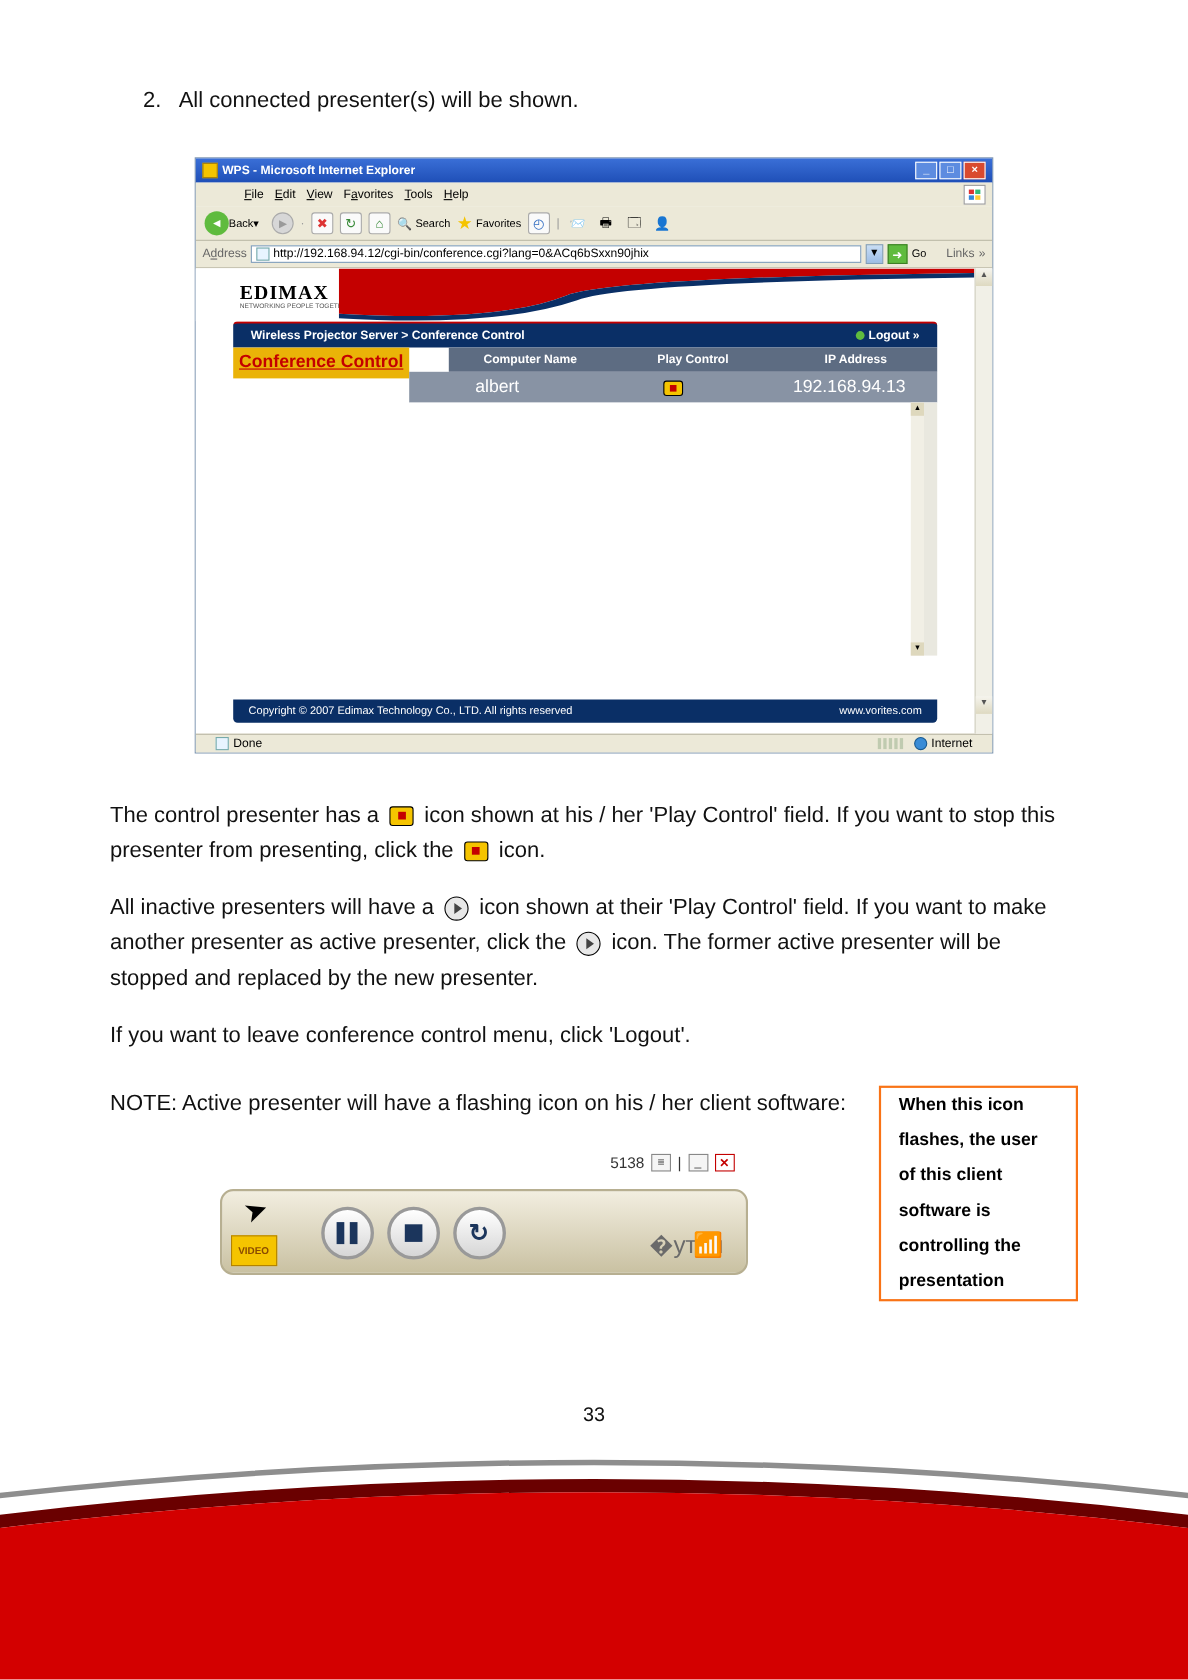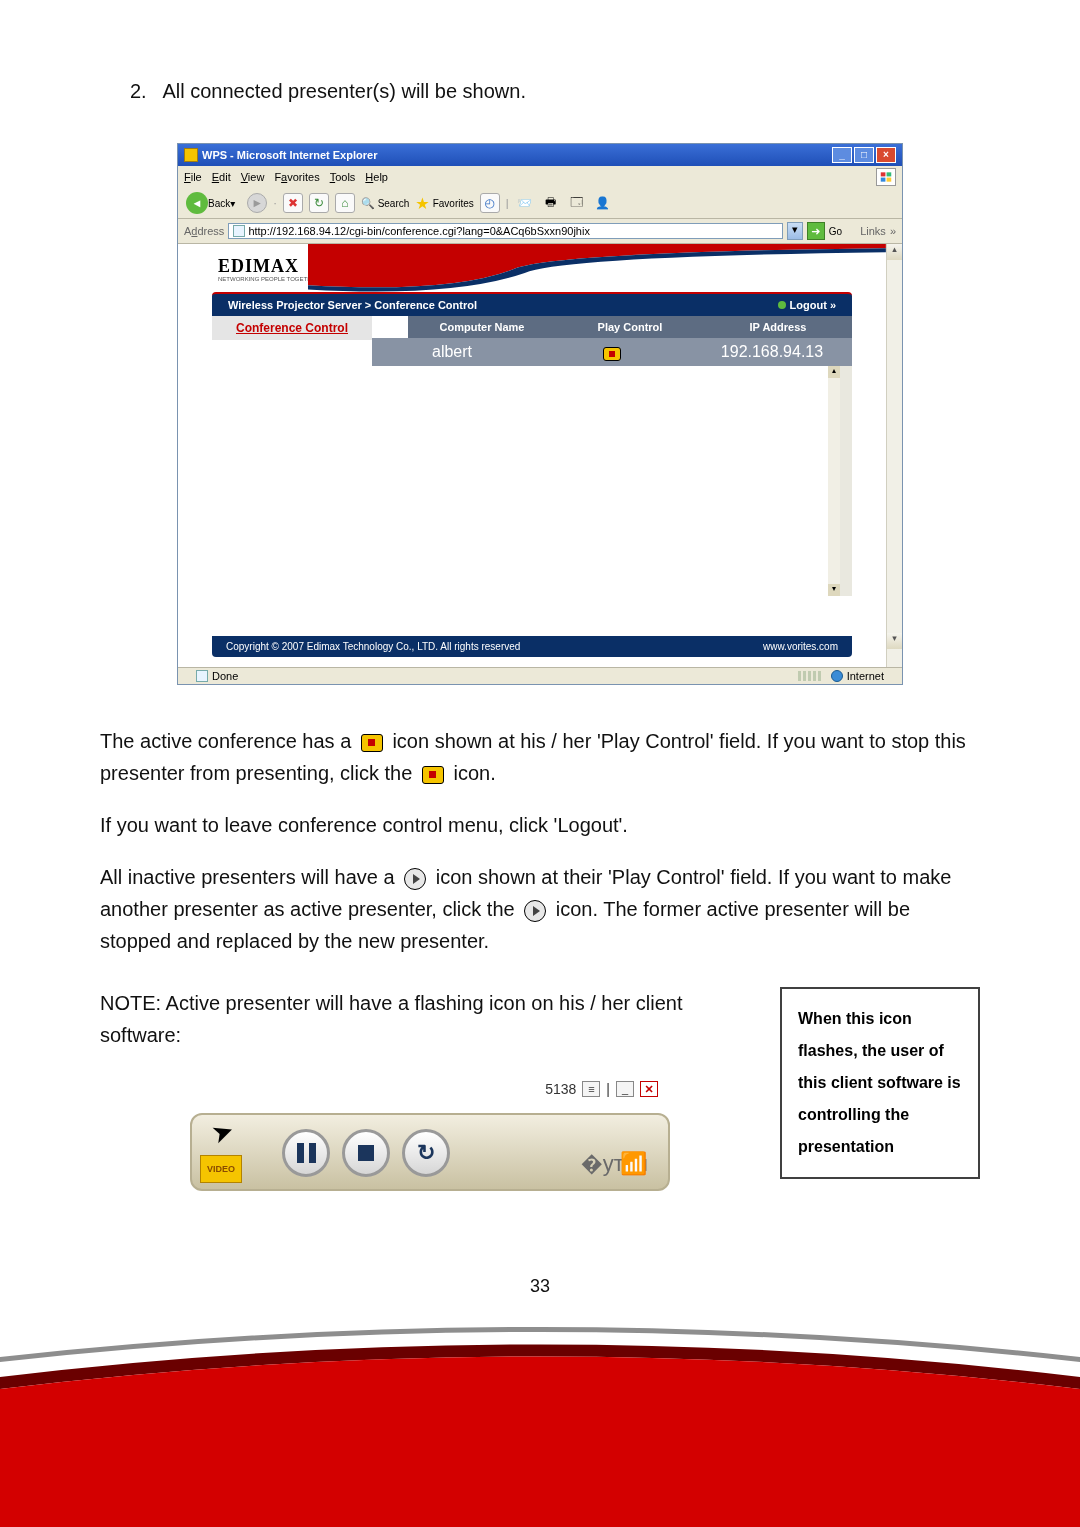--- a/index.html
+++ b/index.html
@@ -37,21 +37,21 @@
     align-items: center;
     justify-content: space-between;
     font-weight: bold;
   }
   .ie-title-left { display:flex; align-items:center; gap:4px;}
   .ie-title-left .ie-icon { width:14px;height:14px;background:#f5c400;border:1px solid #a07c10;}
   .win-btns { display:flex; gap:2px;}
   .win-btn { width:20px;height:16px;border:1px solid #fff;background:#5d8ce0;color:#fff;text-align:center;font-size:10px;line-height:14px;}
   .win-btn.close{ background:#d94a2f;}
   .ie-menubar { background:#ece9d8; padding:2px 6px; color:#000; display:flex; align-items:center; justify-content:space-between;}
-  .ie-menus{display:flex;gap:10px;}
+  .ie-menus{display:flex;gap:10px;margin-left:38px;}
   .ie-menus span{font-size:11px;}
   .ie-menus span u{text-decoration:underline;}
   .ie-flag{width:20px;height:18px;background:#fff;border:1px solid #999;display:flex;align-items:center;justify-content:center;}
   .ie-flag svg{width:14px;height:14px;}
   .ie-toolbar { background:#ece9d8; padding:4px 6px; display:flex; align-items:center; gap:6px; border-bottom:1px solid #b9b6a4;}
   .tb-ico{width:20px;height:20px;border:1px solid #aaa;border-radius:3px;background:#fafafa;display:flex;align-items:center;justify-content:center;font-size:12px;}
   .tb-back{width:auto;padding:0 6px 0 2px;background:none;border:none;display:flex;align-items:center;}
   .tb-back .circ{width:22px;height:22px;border-radius:50%;background:#5fbb3e;color:#fff;display:flex;align-items:center;justify-content:center;font-weight:bold;}
   .tb-txt{font-size:10px;}
   .search-group{display:flex;align-items:center;gap:3px;}
@@ -72,21 +72,21 @@
   .wps-header{height:48px;position:relative;background:#fff;}
   .wps-logo{position:absolute;left:40px;top:12px;font-family:serif;font-weight:bold;font-size:18px;letter-spacing:1px;color:#000;}
   .wps-logo-sub{position:absolute;left:40px;top:32px;font-size:6px;color:#555;}
   .wps-swoosh{position:absolute;left:130px;right:0;top:0;bottom:0;}
   .wps-title{position:absolute;right:90px;top:10px;color:#c40000;font-style:italic;font-weight:bold;font-size:22px;}
   .wps-breadcrumb{background:#0a2f66;color:#fff;font-weight:bold;font-size:11px;padding:5px 16px;border-top:2px solid #c40000;display:flex;justify-content:space-between;align-items:center;margin:0 34px;border-radius:4px 4px 0 0;}
   .wps-breadcrumb .logout{color:#fff;display:flex;align-items:center;gap:4px;padding-left:44px;}
   .wps-breadcrumb .logout-dot{width:8px;height:8px;border-radius:50%;background:#5fbb3e;}
   .conf-wrap{display:flex;margin:0 34px;}
   .conf-left{width:160px;}
-  .conf-left-head{background:#e5e5e5;color:#c40000;font-weight:bold;text-align:center;font-size:12px;padding:5px 0;text-decoration:underline;}
+  .conf-left-head{background:#eab308;color:#c40000;font-weight:bold;text-align:center;font-size:16px;padding:5px 0;text-decoration:underline;}
   .conf-right{flex:1;display:flex;flex-direction:column;}
   .table-head-row{display:flex;background:#5d6c82;margin-left:36px;}
   .th{flex:1;text-align:center;color:#fff;font-weight:bold;font-size:11px;padding:5px 0;}
   .table-row{display:flex;background:#8893a4;}
   .td{flex:1;text-align:center;color:#fff;font-size:16px;padding:5px 0;}
   .play-icon{display:inline-flex;width:18px;height:14px;background:#f5c400;border-radius:3px;border:1px solid #000;align-items:center;justify-content:center;}
   .play-icon .sq{width:6px;height:6px;background:#c40000;}
   .conf-body-pad{height:230px;background:#fff;border-right:12px solid #e9e8df;position:relative;}
   .conf-scroll{position:absolute;right:0;top:0;bottom:0;width:12px;background:#f1efe5;}
   .conf-scroll .sa{height:12px;background:#ded8bd;text-align:center;font-size:8px;}
@@ -101,21 +101,21 @@
   .prog-ticks span{width:3px;height:10px;background:#c0cbb0;}
   
   .para { font-size: 20px; color:#111; line-height: 1.6; margin: 20px 0;}
   .inline-icon{display:inline-flex;vertical-align:middle;width:22px;height:18px;border:1px solid #000;border-radius:3px;background:#f5c400;align-items:center;justify-content:center;margin:0 4px;}
   .inline-icon .sq{width:7px;height:7px;background:#c40000;}
   .inline-icon.play{background:#e8e8e8;border-radius:50%;width:22px;height:22px;}
   .inline-icon.play .tri{width:0;height:0;border-left:7px solid #444;border-top:5px solid transparent;border-bottom:5px solid transparent;margin-left:2px;}
   
   .note-row{display:flex;align-items:flex-start;gap:20px;margin-top:30px;}
   .note-left{flex:1;}
-  .note-box{border:2px solid #404040;padding:14px 16px;width:200px;font-weight:bold;font-size:16px;line-height:2;}
+  .note-box{border:2px solid #f97316;padding:0 16px;width:181px;font-weight:bold;font-size:16px;line-height:2;}
   
   .client-bar{width:480px;height:110px;margin:30px auto 0 auto;position:relative;border-radius:12px;}
   .client-top{position:absolute;top:0;right:12px;display:flex;align-items:center;gap:6px;font-size:14px;color:#333;}
   .client-top .box{width:18px;height:16px;border:1px solid #888;background:#f5f5f5;display:flex;align-items:center;justify-content:center;font-size:11px;}
   .client-top .box.red{background:#fff;color:#c40000;border-color:#c40000;font-weight:bold;}
   .client-body{position:absolute;left:0;right:0;bottom:0;height:78px;background:linear-gradient(#f2eee0,#c9c1a2);border-radius:12px;border:2px solid #b7af91;}
   .big-btn{position:absolute;width:48px;height:48px;border-radius:50%;background:linear-gradient(#fff,#d6d6d6);border:3px solid #999;display:flex;align-items:center;justify-content:center;top:14px;}
   .bb1{left:90px;} .bb2{left:150px;} .bb3{left:210px;}
   .pause-bars{display:flex;gap:5px;} .pause-bars span{width:7px;height:20px;background:#1b355c;}
   .stop-sq{width:16px;height:16px;background:#1b355c;}
@@ -276,44 +276,44 @@
           </span>
         <span class="zone">
           <span class="globe"></span>
           <span>Internet</span>
         </span>
       </span>
     </div>
   </div>
 
   <p class="para">
-    <span>The active conference has a</span>
+    <span>The control presenter has a</span>
     <span class="inline-icon">
         <span class="sq"></span>
       </span>
     <span>icon shown at his / her 'Play Control' field. If you want to stop this presenter from presenting, click the</span>
     <span class="inline-icon">
         <span class="sq"></span>
       </span>
     <span>icon.</span>
   </p>
-
-  <p class="para">If you want to leave conference control menu, click 'Logout'.</p>
 
   <p class="para">
     <span>All inactive presenters will have a</span>
     <span class="inline-icon play">
         <span class="tri"></span>
       </span>
     <span>icon shown at their 'Play Control' field. If you want to make another presenter as active presenter, click the</span>
     <span class="inline-icon play">
         <span class="tri"></span>
       </span>
     <span>icon. The former active presenter will be stopped and replaced by the new presenter.</span>
   </p>
+
+  <p class="para">If you want to leave conference control menu, click 'Logout'.</p>
 
   <div class="note-row">
     <div class="note-left">
       <p class="para" style="margin-top:0">NOTE: Active presenter will have a flashing icon on his / her client software:</p>
       <div class="client-bar">
         <div class="client-top">
           <span>5138</span>
           <span class="box">≡</span>
           <span>|</span>
           <span class="box">_</span>

